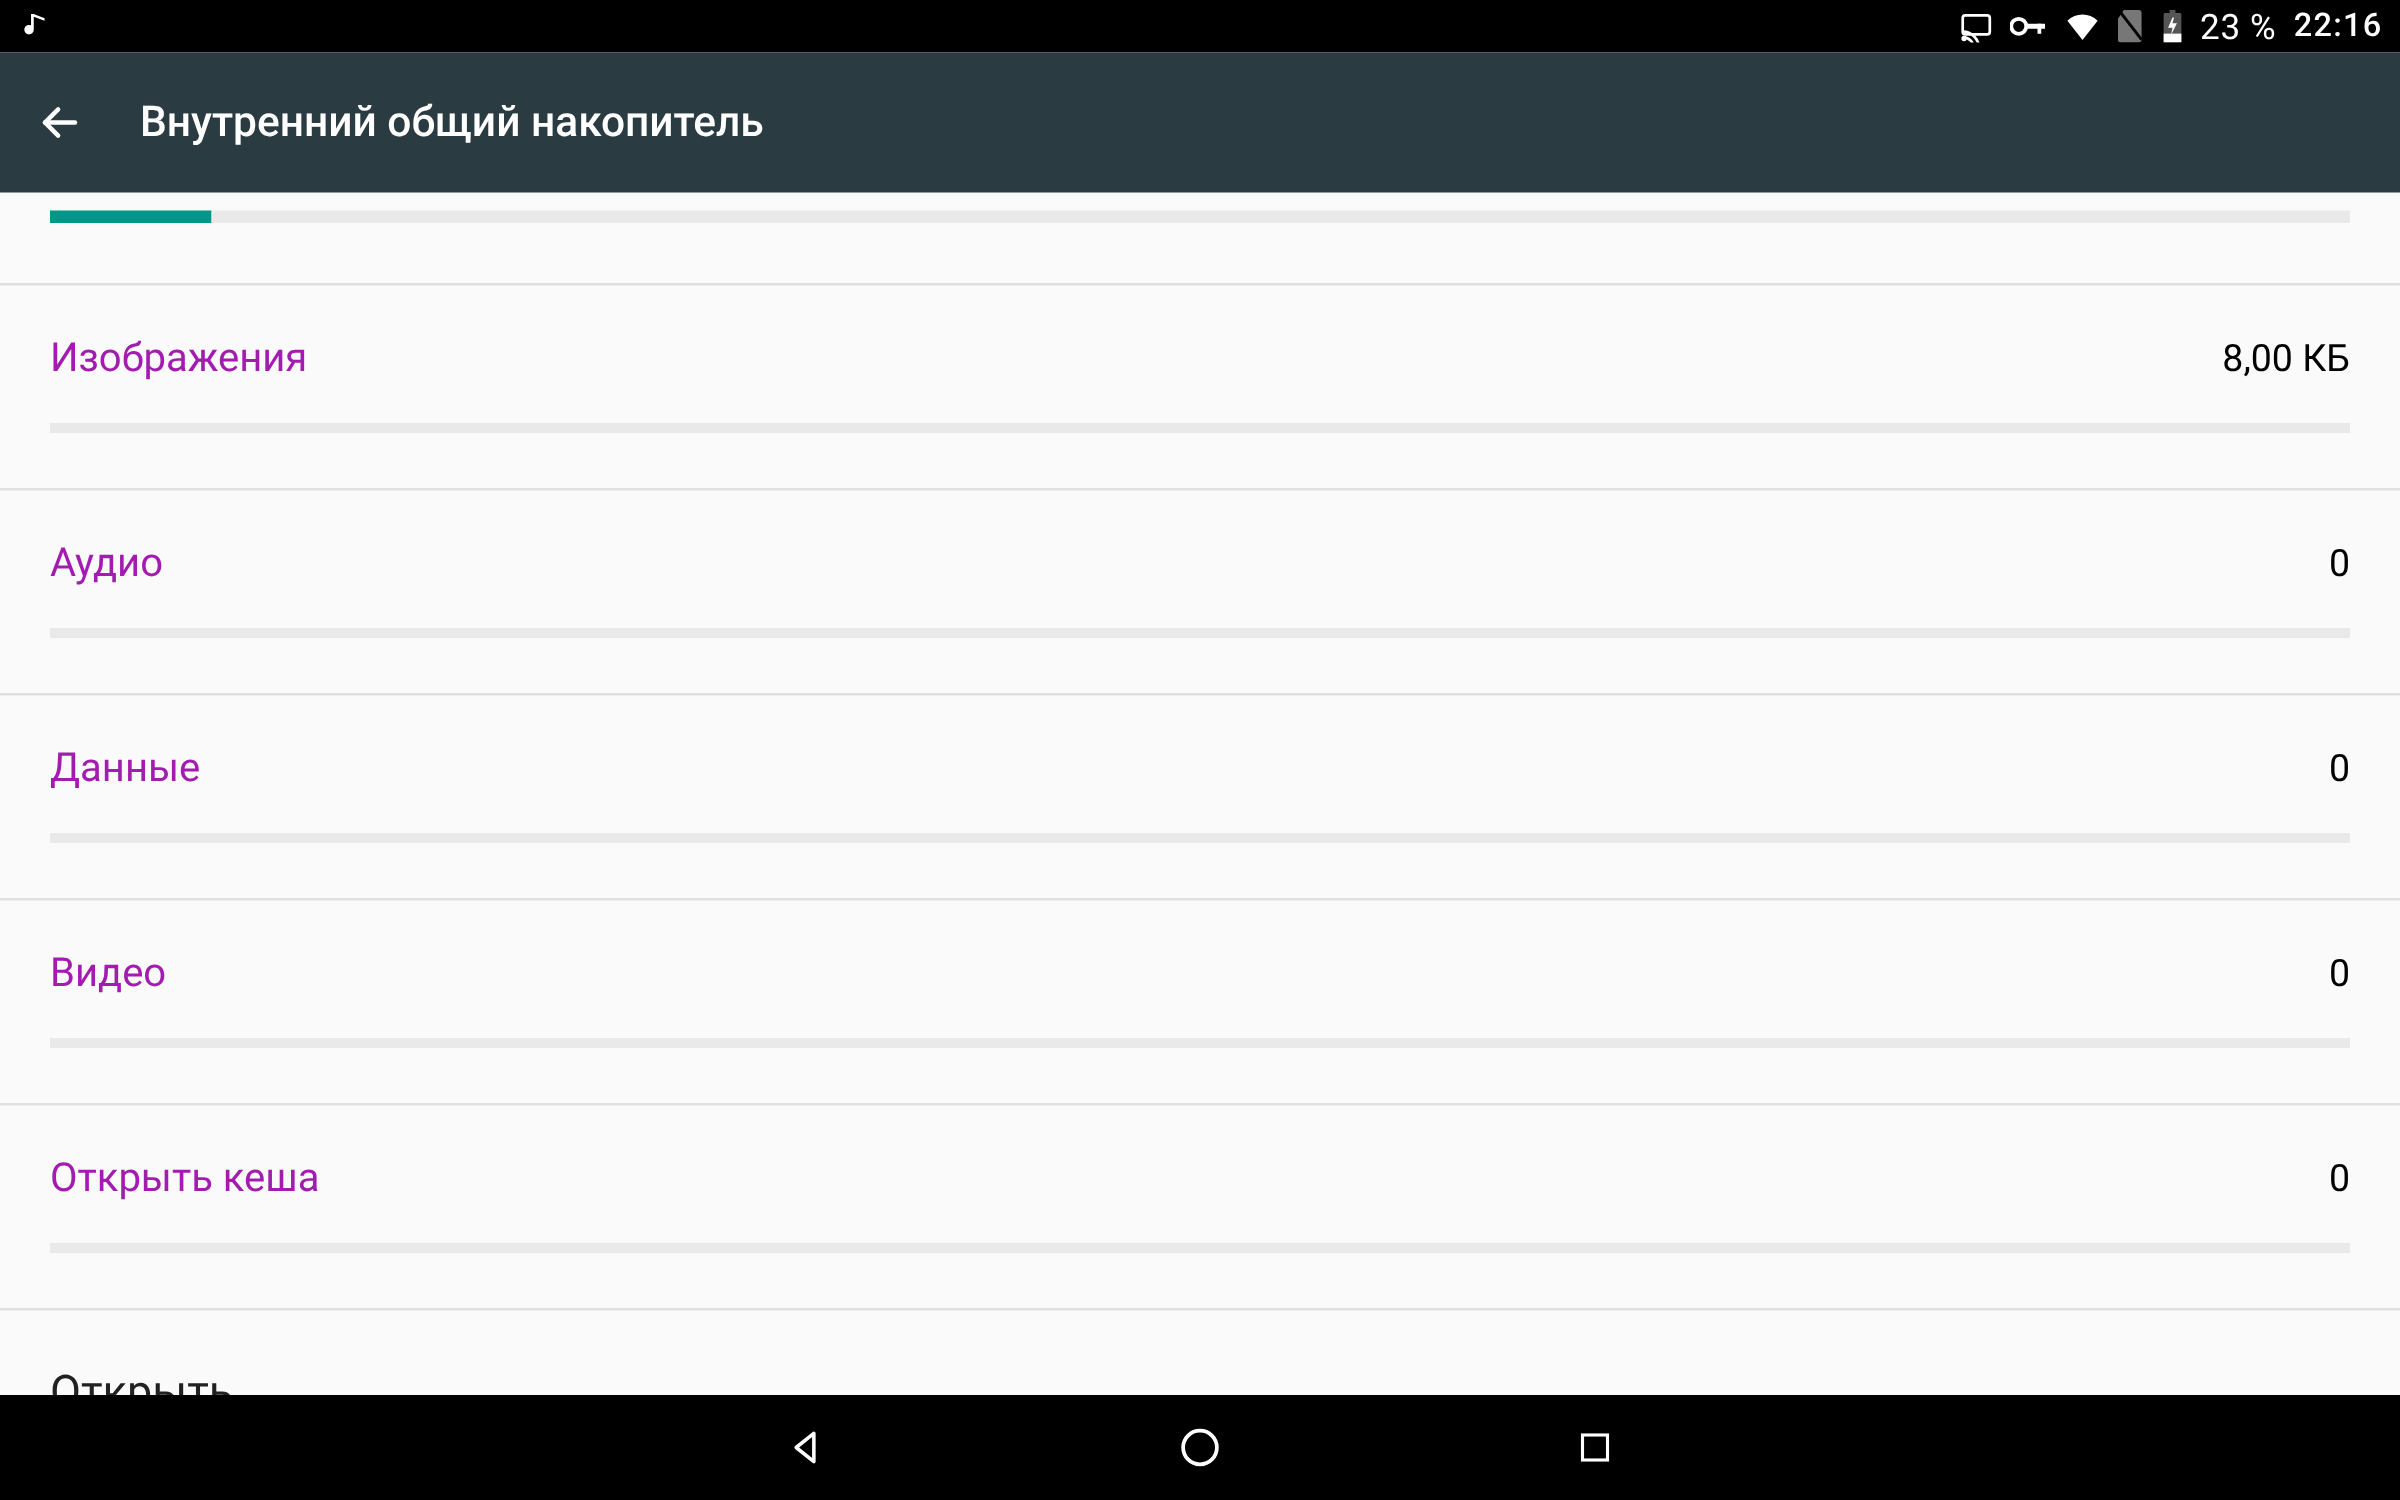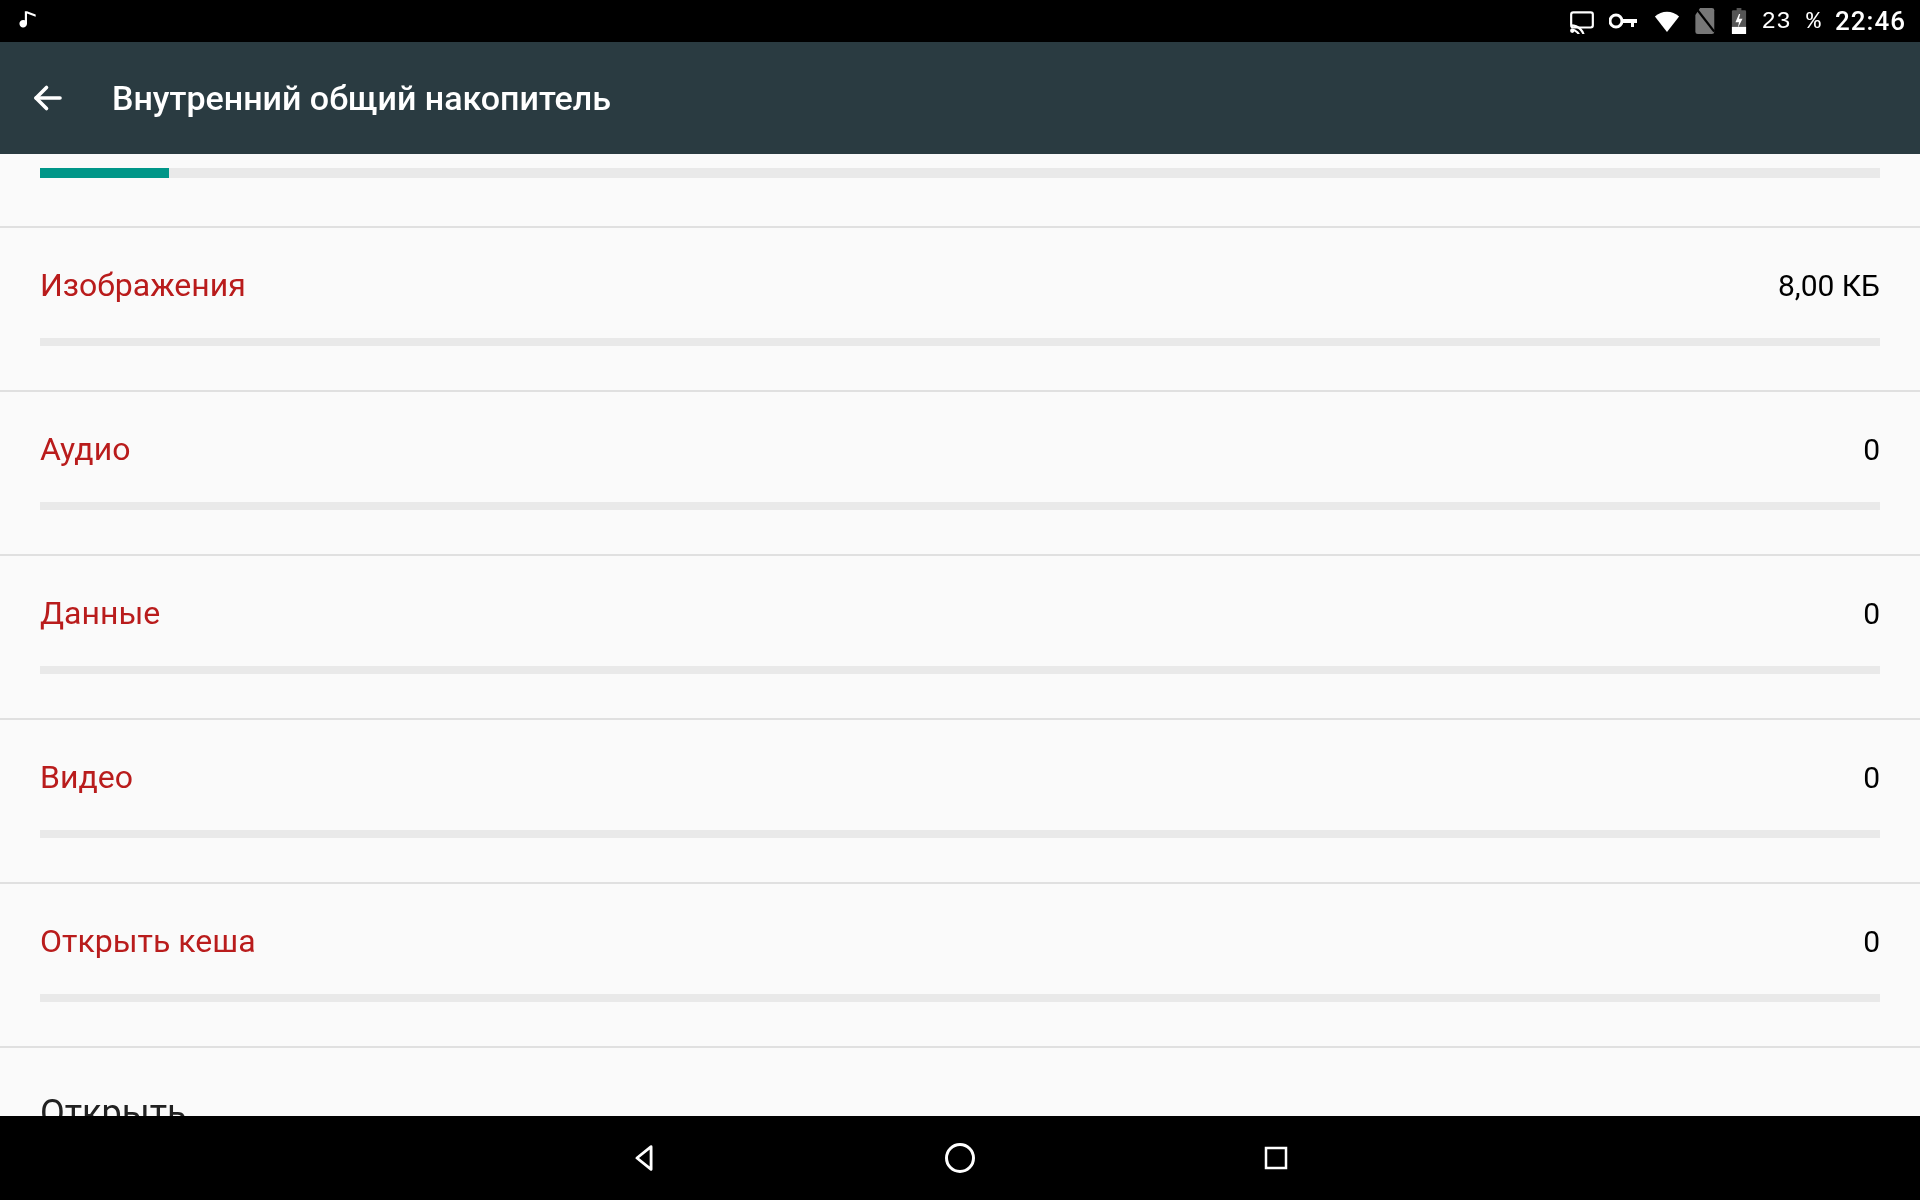--- a/index.html
+++ b/index.html
@@ -4,39 +4,39 @@
 <style>
   * { margin: 0; padding: 0; box-sizing: border-box; }
   html, body { width: 1920px; height: 1200px; font-family: Roboto, "Helvetica Neue", Arial, sans-serif; background: #fafafa; overflow: hidden; }
   .screen { width: 1920px; height: 1200px; display: flex; flex-direction: column; background: #fafafa; }
 
   
   .status-bar { height: 42px; background: #000; color: #fff; display: flex; align-items: center; padding: 0 14px; font-size: 24px; font-weight: 500; }
   .status-left { display: flex; align-items: center; gap: 10px; }
   .status-right { margin-left: auto; display: flex; align-items: center; gap: 14px; }
   .status-right svg, .status-left svg { display: block; }
-  .battery-text { font-size: 24px; font-weight: 400; letter-spacing: 0.5px; font-family: Liberation Mono, monospace; }
+  .battery-text { font-size: 28px; font-weight: 400; letter-spacing: 0.5px; }
   .clock { font-size: 26px; font-weight: 500; letter-spacing: 1px; }
 
   
   .app-bar { height: 112px; background: #2a3b41; color: #fff; display: flex; align-items: center; padding: 0 24px; gap: 40px; }
   .back-btn { width: 48px; height: 48px; display: flex; align-items: center; justify-content: center; cursor: pointer; }
   .app-title { font-size: 34px; font-weight: 500; }
 
   
   .content { flex: 1; overflow-y: auto; background: #fafafa; }
   .top-progress-wrap { padding: 0 40px; margin-top: 14px; }
   .top-progress { height: 10px; background: #e9e9e9; position: relative; }
   .top-progress-fill { position: absolute; left: 0; top: 0; bottom: 0; background: #009688; }
   .section-divider { height: 2px; background: #e0e0e0; margin-top: 48px; }
 
   .storage-row { padding: 38px 40px 0 40px; border-bottom: 2px solid #e0e0e0; cursor: pointer; }
   .storage-row:last-of-type { border-bottom: none; }
   .row-top { display: flex; align-items: baseline; justify-content: space-between; }
-  .row-label { font-size: 32px; color: #b91c1c; font-weight: 400; }
+  .row-label { font-size: 32px; color: #a21caf; font-weight: 400; }
   .row-value { font-size: 30px; color: #000000; font-weight: 400; }
   .row-bar { height: 8px; background: #e9e9e9; margin-top: 34px; margin-bottom: 44px; position: relative; }
   .row-bar-fill { position: absolute; left: 0; top: 0; bottom: 0; background: #009688; }
 
   .open-row { padding: 44px 40px 44px 40px; font-size: 36px; color: #212121; cursor: pointer; }
 
   
   .nav-bar { height: 84px; background: #000; display: flex; align-items: center; justify-content: center; gap: 260px; }
   .nav-btn { width: 56px; height: 56px; display: flex; align-items: center; justify-content: center; cursor: pointer; }
 </style>
@@ -82,21 +82,21 @@
       </span>
       <span>
         <svg width="16" height="26" viewBox="0 0 12 22" fill="#fff">
             <rect x="0" y="2" width="12" height="20" rx="1" fill="#555"></rect>
             <rect x="4" y="0" width="4" height="3" fill="#555"></rect>
             <rect x="0" y="16" width="12" height="6" fill="#fff"></rect>
             <path d="M6 5l-3 7h3l-1 5 4-8H6l1-4z" fill="#fff"></path>
           </svg>
       </span>
       <span class="battery-text">23 %</span>
-      <span class="clock">22:46</span>
+      <span class="clock">22:16</span>
     </div>
   </div>
 
   <div class="app-bar">
     <div class="back-btn">
       <svg width="36" height="36" viewBox="0 0 24 24" fill="none" stroke="#fff" stroke-width="2.4" stroke-linecap="round" stroke-linejoin="round">
           <line x1="20" y1="12" x2="4" y2="12"></line>
           <polyline points="11 5 4 12 11 19"></polyline>
         </svg>
     </div>

